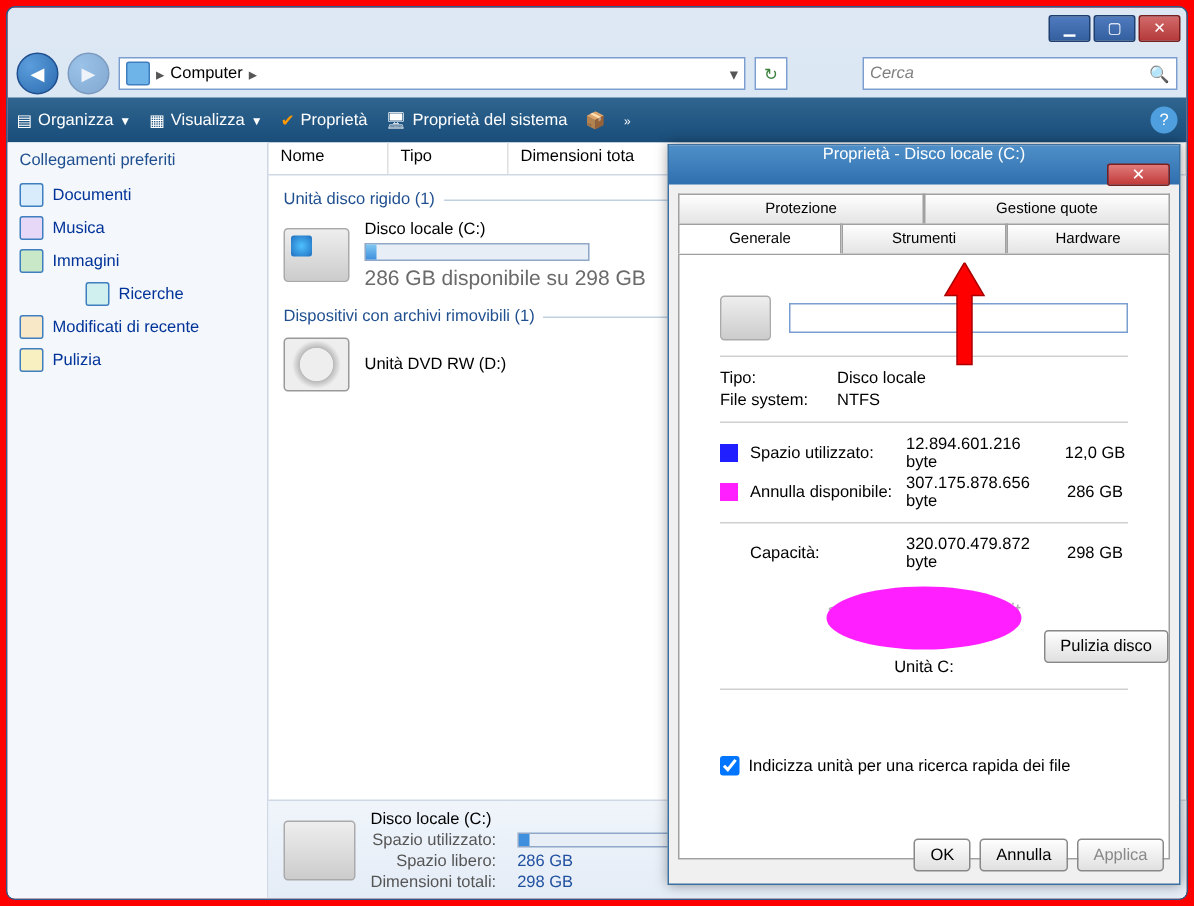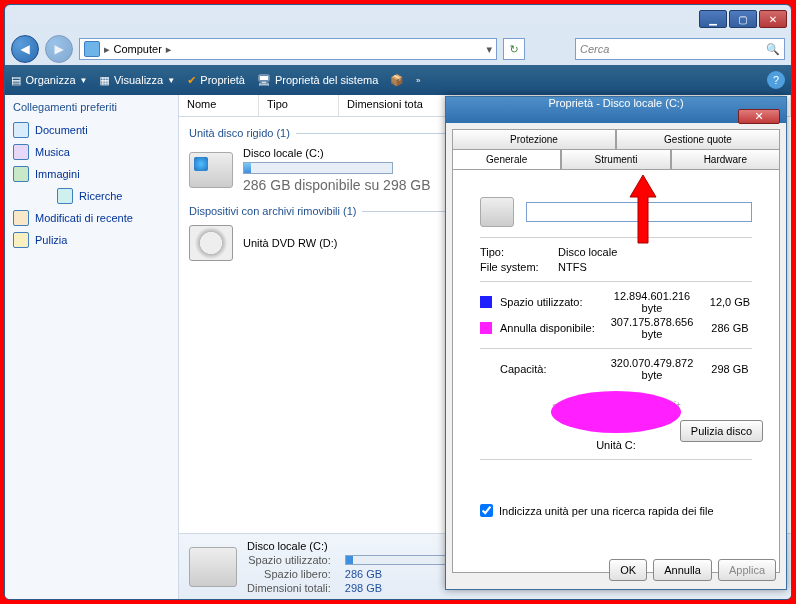--- a/index.html
+++ b/index.html
@@ -72,30 +72,30 @@
 
 .kv { display:flex; gap:10px; margin:3px 0; }
 .kv .k { width:68px; }
 .hr { height:1px; background:#d0d0d0; margin:8px 0; }
 
 .space-row { display:flex; align-items:center; gap:8px; margin:2px 0; }
 .sw { width:12px; height:12px; }
 .sw.used { background:#1f1fff; }
 .sw.free { background:#ff1fff; }
 .space-row .lbl { width:96px; }
-.space-row .bytes { flex:1; text-align:center; }
+.space-row .bytes { flex:1; text-align:left; }
 .space-row .gb { width:44px; text-align:center; }
 
 .pie-wrap { text-align:center; margin:10px 0 4px; position:relative; }
 .pie { width:130px; height:42px; background:#ff1fff; border-radius:50%/50%; margin:0 auto; position:relative; }
 .pie::after { content:""; position:absolute; left:0; top:20px; width:130px; height:26px; background:#c018c0; border-radius:50%/50%; z-index:-1; }
 .watermark { position:absolute; left:50%; top:8px; transform:translateX(-50%); color:#b0b0b0; font-size:14px; }
 
 .unit-label { text-align:center; margin:6px 0; }
-.cleanup { position:absolute; right:16px; top: 250px; }
+.cleanup { position:absolute; right:0; top: 250px; }
 .cleanup button, .dlg-btns button { height:22px; padding:0 10px; background:linear-gradient(#fefefe,#e0e0e0); border:1px solid #888; border-radius:3px; cursor:pointer; }
 
 .checks { margin-top:44px; }
 .checks label { display:flex; align-items:center; gap:6px; margin:4px 0; }
 .checks input { width:13px; height:13px; }
 
 .dlg-btns { position:absolute; bottom:8px; right:10px; display:flex; gap:6px; }
 .dlg-btns button.disabled { color:#888; }
 
 .arrow { position:absolute; left:628px; top:175px; z-index:50; }

